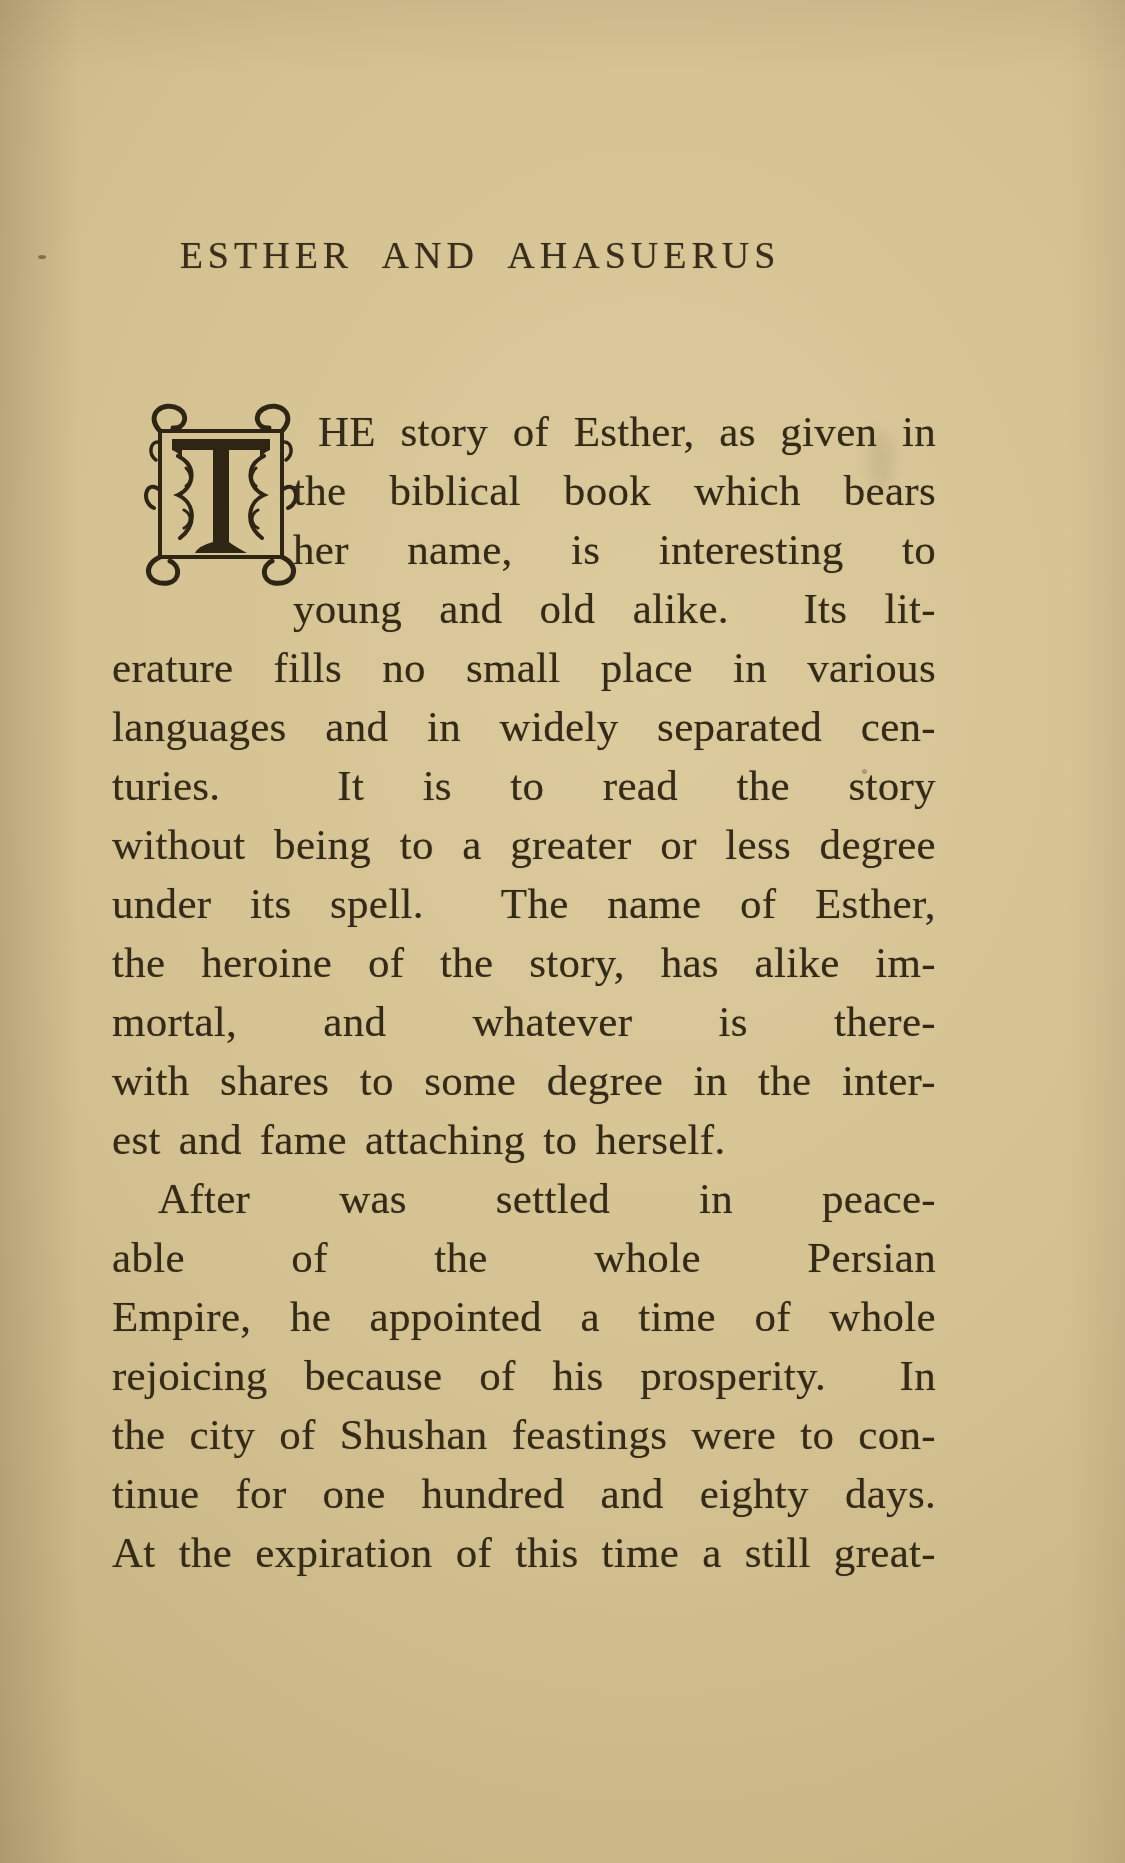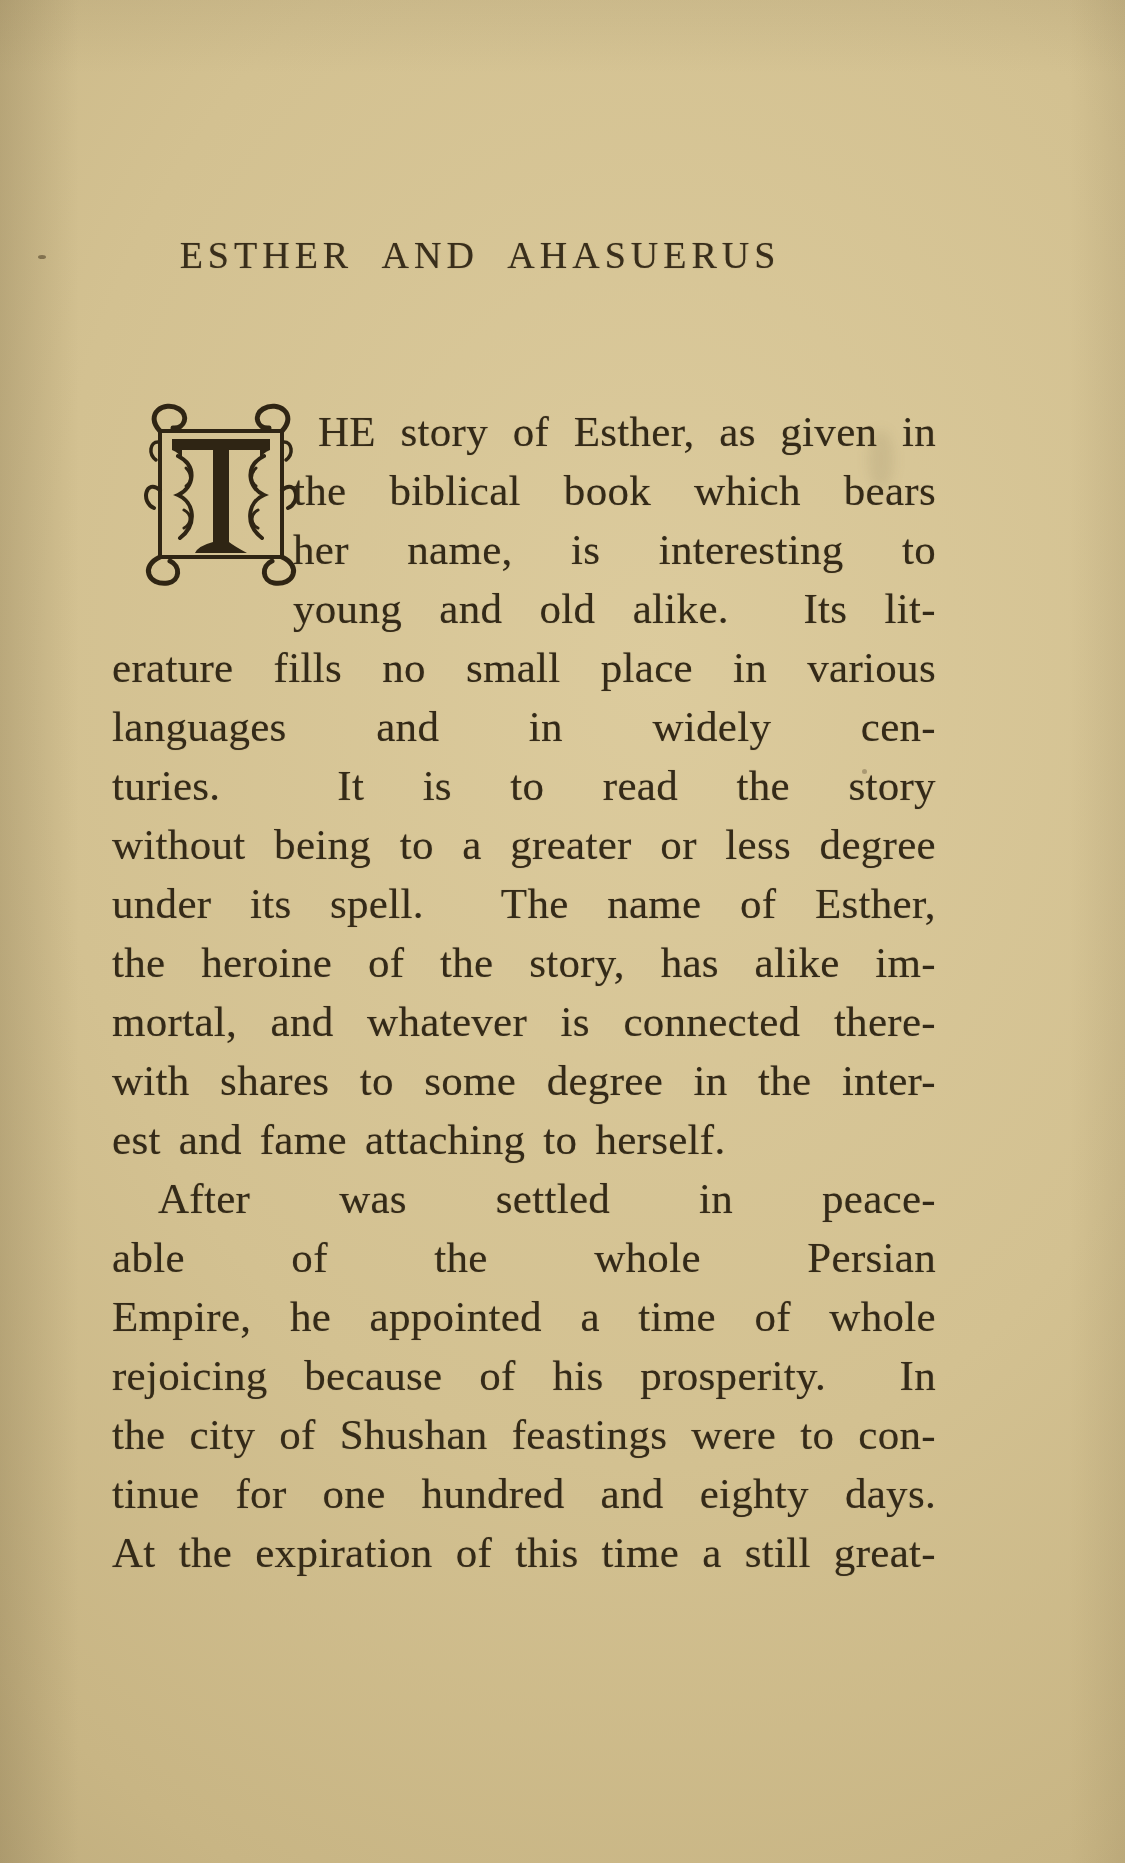--- a/index.html
+++ b/index.html
@@ -130,20 +130,21 @@
         <span>small</span>
         <span>place</span>
         <span>in</span>
         <span>various</span>
       </div>
     <div class="tline jline">
         <span>languages</span>
         <span>and</span>
         <span>in</span>
         <span>widely</span>
+        <span>separated</span>
         <span>cen-</span>
       </div>
     <div class="tline jline">
         <span>turies.</span>
         <span></span>
         <span>It</span>
         <span>is</span>
         <span>to</span>
         <span>read</span>
         <span>the</span>
@@ -177,21 +178,20 @@
         <span>story,</span>
         <span>has</span>
         <span>alike</span>
         <span>im-</span>
       </div>
     <div class="tline jline">
         <span>mortal,</span>
         <span>and</span>
         <span>whatever</span>
         <span>is</span>
-        <span>connected</span>
         <span>there-</span>
       </div>
     <div class="tline jline">
         <span>with</span>
         <span>shares</span>
         <span>to</span>
         <span>some</span>
         <span>degree</span>
         <span>in</span>
         <span>the</span>

